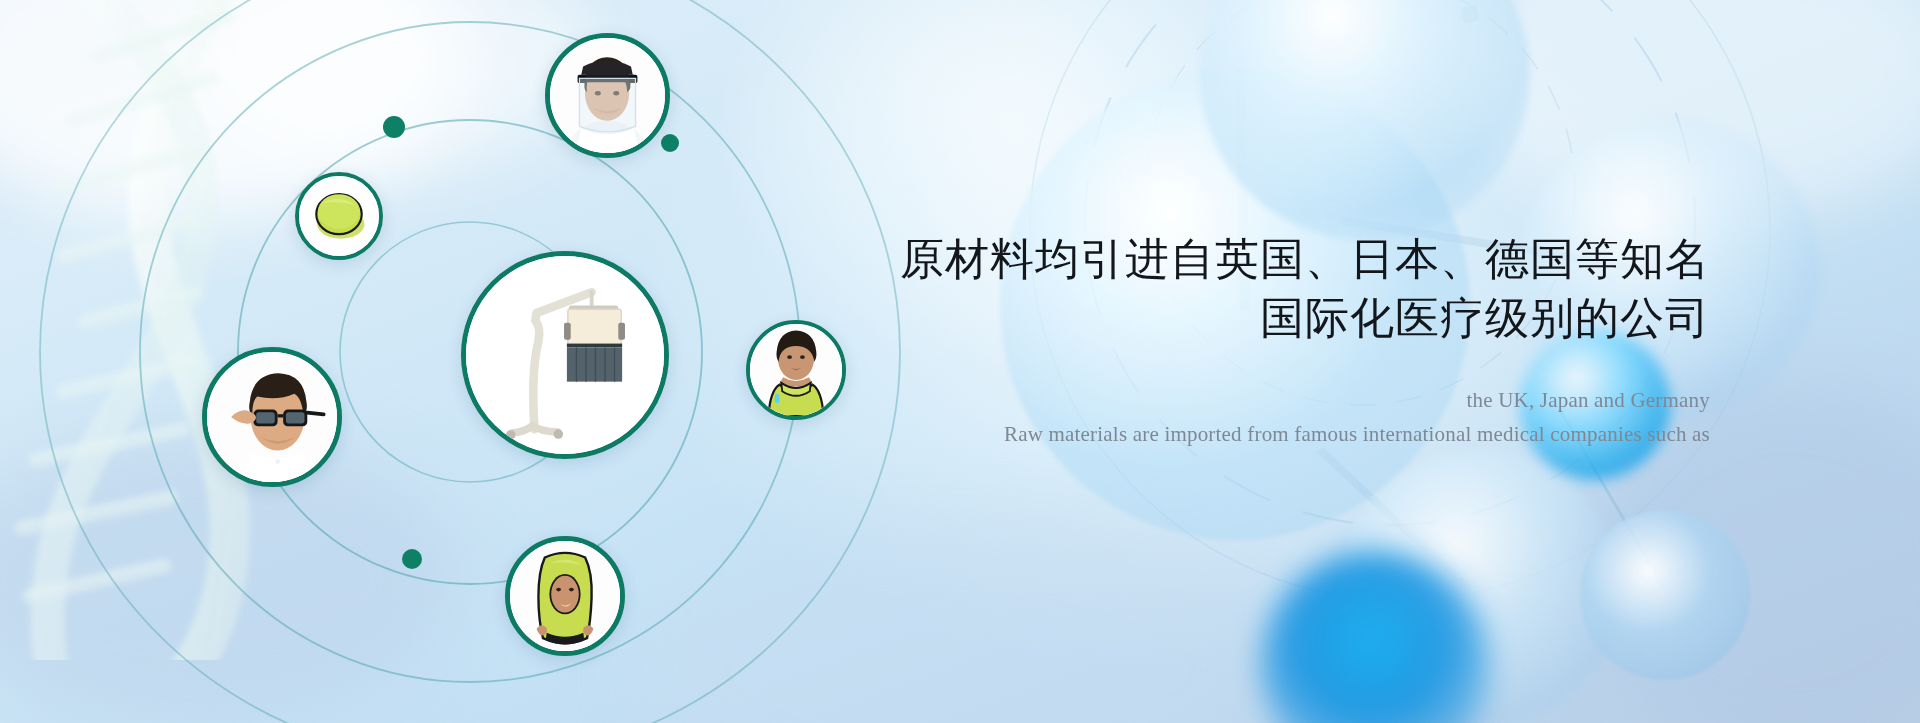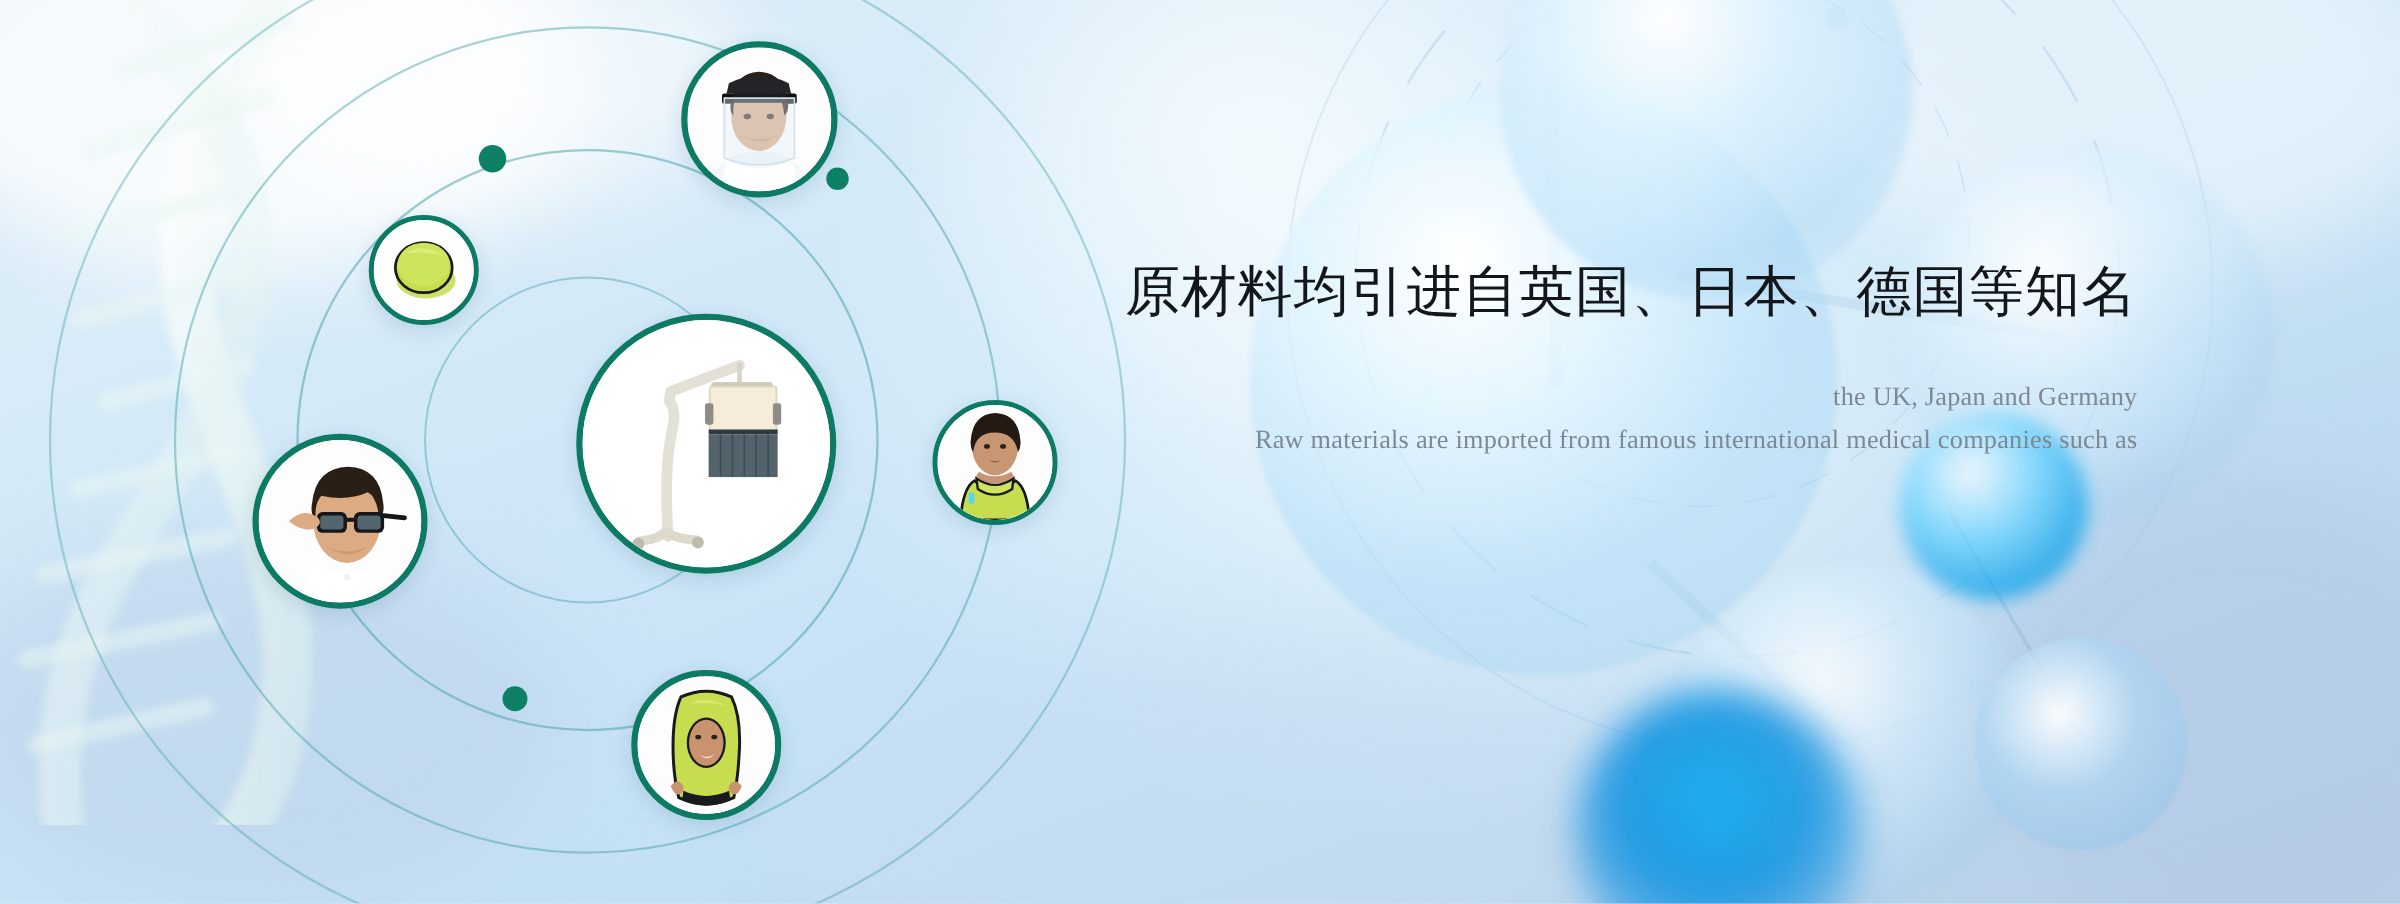--- a/index.html
+++ b/index.html
@@ -95,20 +95,21 @@
     width:830px;
     text-align:right;
   }
   .headline {
     color:#13161a;
     font-size:44px;
     line-height:1.33;
     letter-spacing:1px;
     font-weight:400;
     white-space:nowrap;
+    margin-top:25px;
   }
   .headline .ln2 { display:block; }
   .sub {
     margin-top:36px;
     color:#7e8894;
     font-family:"Liberation Serif", serif;
     font-size:21px;
     line-height:1.62;
     letter-spacing:.2px;
   }
@@ -304,20 +305,21 @@
       <path d="M40 100 q20 9 40 0 l1 8 q-21 10 -42 0z" fill="#191a1c"></path>
       <path d="M29 96 q5 -7 10 -2 q3 4 -1 8 q-5 4 -9 -6z" fill="#c9936f"></path>
       <path d="M91 96 q-5 -7 -10 -2 q-3 4 1 8 q5 4 9 -6z" fill="#c9936f"></path>
       <path d="M44 24 q18 -8 34 2 q-17 -4 -34 -2z" fill="#dcea80" opacity=".7"></path>
     </svg>
   </div>
 
   <div class="copy">
     <h1 class="headline">
       <span class="ln1">原材料均引进自英国、日本、德国等知名</span>
+      <span class="ln2">国际化医疗级别的公司</span>
     </h1>
     <p class="sub">
       <span class="sl">the UK, Japan and Germany</span>
       <span class="sl">Raw materials are imported from famous international medical companies such as</span>
     </p>
   </div>
 
 </div>
 
 </body></html>

